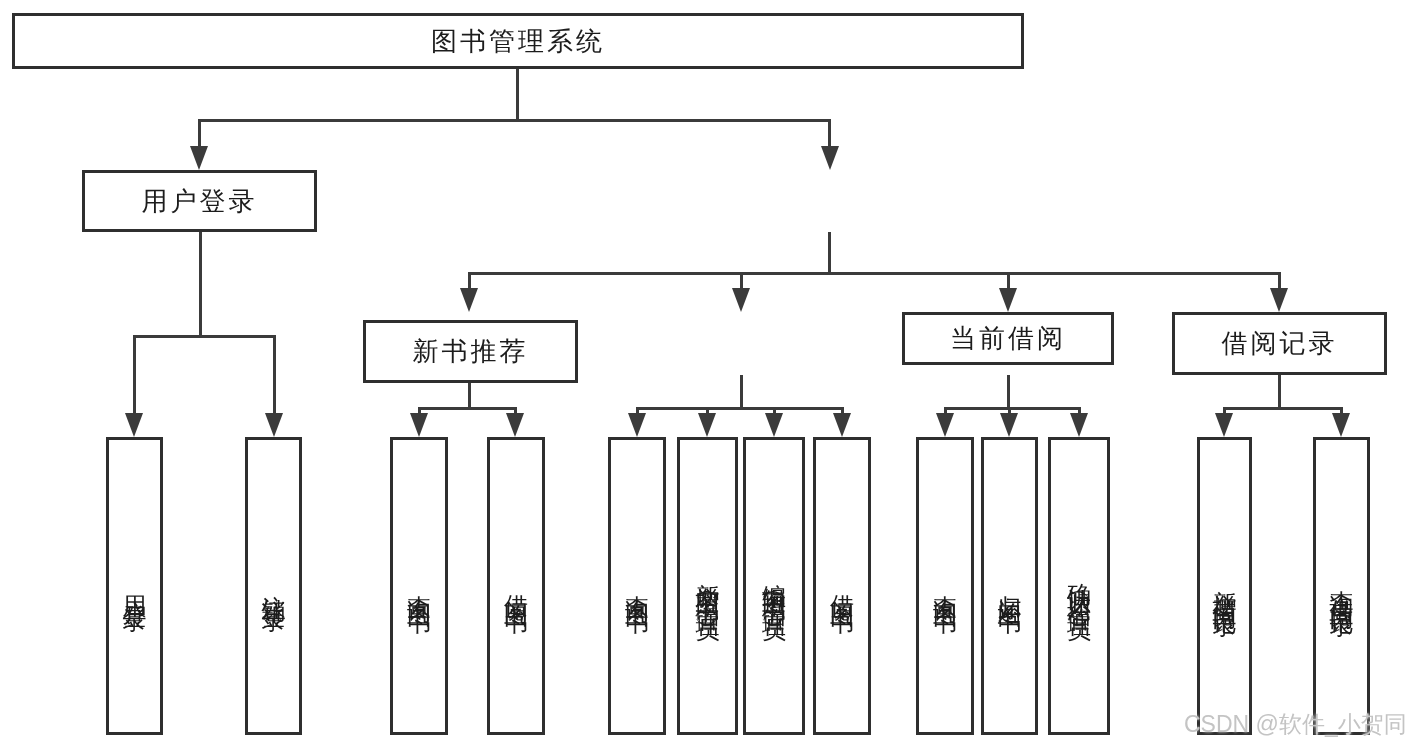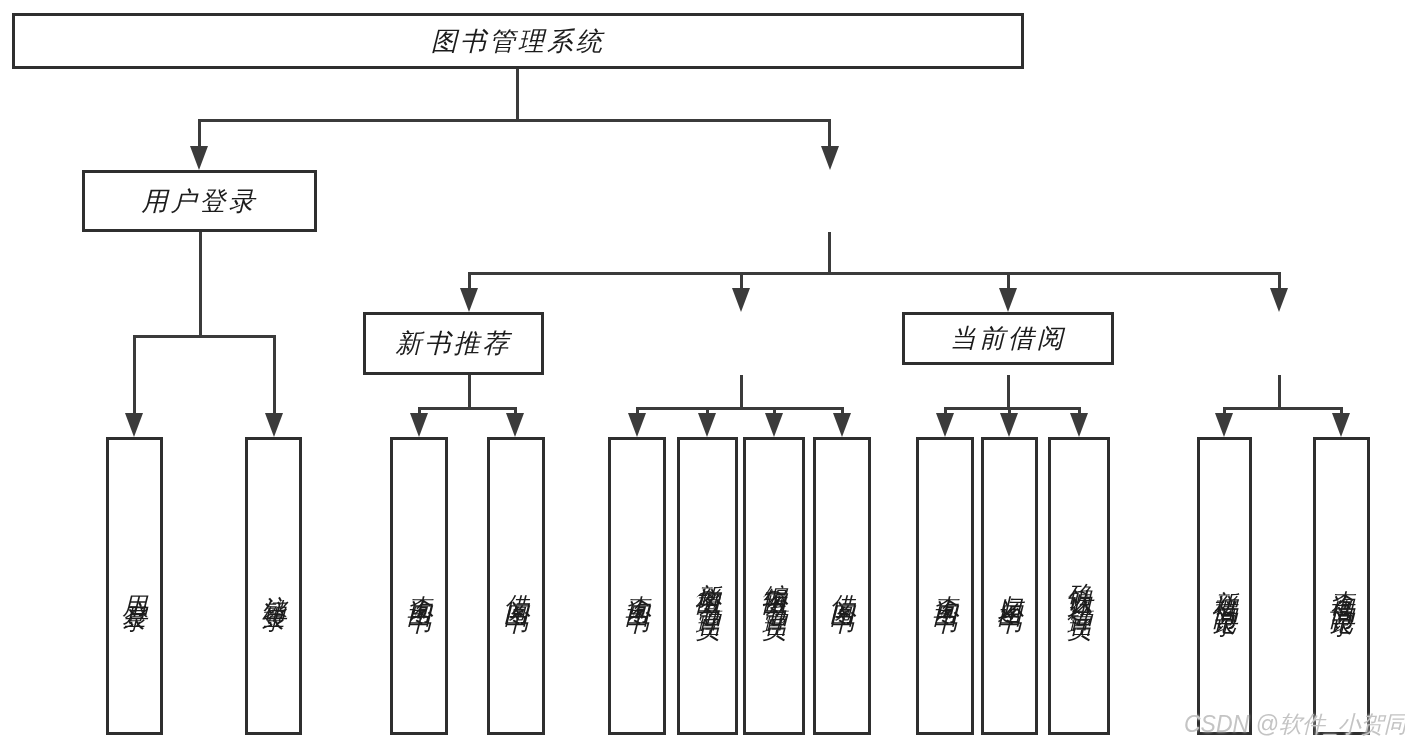--- a/index.html
+++ b/index.html
@@ -1,19 +1,19 @@
 <!DOCTYPE html>
 <html><head>
 <meta charset="utf-8">
 <title>图书管理系统</title>
 <style>
   html,body { margin:0; padding:0; background:#ffffff; }
   .canvas {
     position:relative; width:1405px; height:747px; background:#ffffff;
-    font-family:"Liberation Sans","DejaVu Sans",sans-serif; overflow:hidden;font-style:italic;
+    font-family:"Liberation Sans","DejaVu Sans",sans-serif; overflow:hidden;
   }
   .box {
     position:absolute; box-sizing:border-box;
     border:3px solid #2f2f2f; background:#ffffff;
     display:flex; align-items:center; justify-content:center;
     color:#1c1c1c; z-index:2;
   }
   .box.h span { font-size:26px; letter-spacing:3px; white-space:nowrap; }
   .box.v span {
     writing-mode:vertical-rl; text-orientation:mixed;
@@ -39,29 +39,32 @@
 
   <div class="box h" style="left:12px;top:13px;width:1012px;height:56px">
     <span>图书管理系统</span>
   </div>
 
   <div class="box h" style="left:82px;top:170px;width:235px;height:62px">
     <span>用户登录</span>
   </div>
 
 
-  <div class="box h" style="left:363px;top:312px;width:181px;height:63px">
+  <div class="box h" style="left:363px;top:320px;width:215px;height:63px">
     <span>新书推荐</span>
   </div>
 
 
   <div class="box h" style="left:902px;top:312px;width:212px;height:53px">
     <span>当前借阅</span>
   </div>
 
+  <div class="box h" style="left:1172px;top:312px;width:215px;height:63px">
+    <span>借阅记录</span>
+  </div>
 
   <div class="box v" style="left:106px;top:437px;width:57px;height:298px">
     <span>用户登录</span>
   </div>
   <div class="box v" style="left:245px;top:437px;width:57px;height:298px">
     <span>注销登录</span>
   </div>
 
   <div class="box v" style="left:390px;top:437px;width:58px;height:298px">
     <span>查询图书</span>

